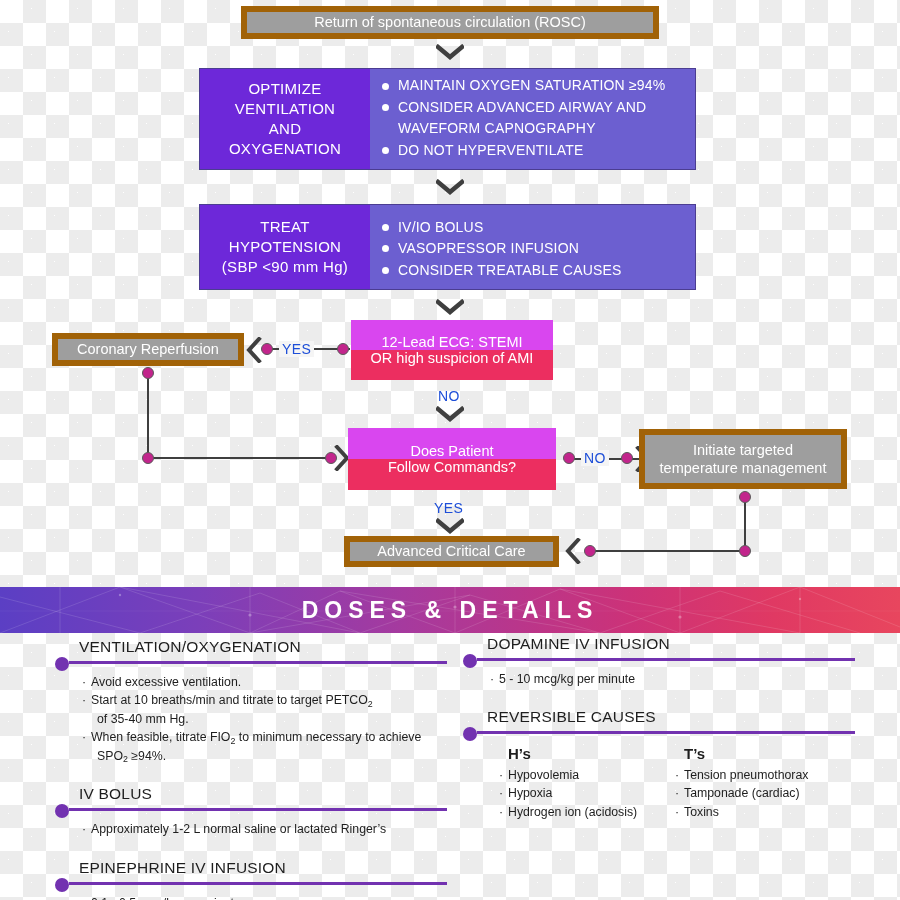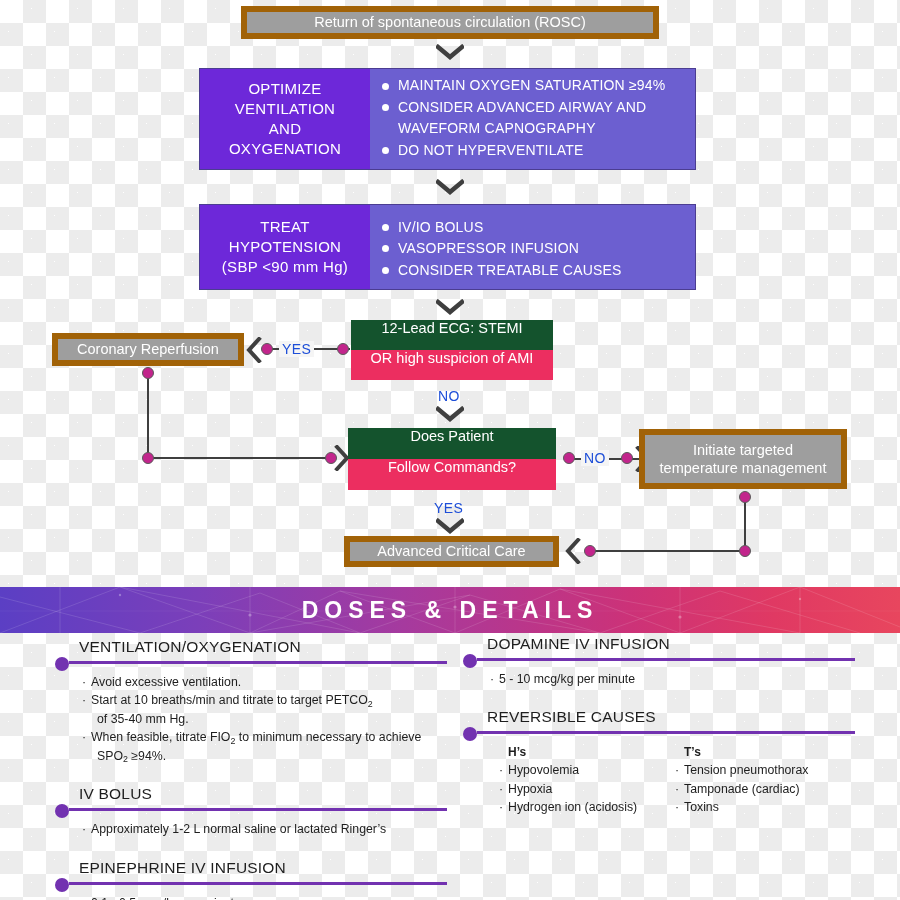--- a/index.html
+++ b/index.html
@@ -60,22 +60,22 @@
   .purple-right li::before {
     content:"";
     position:absolute; left:0; top:.52em;
     width:7px; height:7px; border-radius:50%; background:#ffffff;
   }
   .purple-right li .cont { display:block; padding-left:0; }
 
   
   .pink-box { position:absolute; display:flex; flex-direction:column; }
   .pink-top {
-    background:#14532d; color:#fff; font-size:14.5px;
-    display:flex; align-items:flex-start; justify-content:center; flex:1;
+    background:#d946ef; color:#fff; font-size:14.5px;
+    display:flex; align-items:flex-end; justify-content:center; flex:1;
   }
   .pink-bot {
     background:#ec2e60; color:#fff; font-size:14.5px;
     display:flex; justify-content:center; flex:1;
   }
 
   
   .vline { position:absolute; background:#3f3f3f; width:2px; }
   .hline { position:absolute; background:#3f3f3f; height:2px; }
   .dot {
@@ -122,21 +122,21 @@
     margin-top:4px;
   }
   .det-body .li { position:relative; white-space:nowrap; }
   .det-body .li::before { content:"·"; position:absolute; left:-9px; }
   .det-body .sub { padding-left:6px; white-space:nowrap; }
   sub { font-size:.72em; vertical-align:baseline; position:relative; bottom:-.28em; }
 
   .cause-grid { display:flex; padding-left:36px; margin-top:4px; gap:0; }
   .cause-col { width:176px; }
   .cause-col .ch {
-    font-size:12px; font-weight:bold; color:#1e1e1e; padding-left:9px; line-height:1.5;
+    font-size:15px; font-weight:bold; color:#1e1e1e; padding-left:9px; line-height:1.5;
   }
   .cause-col .li {
     position:relative; font-size:12.3px; color:#1e1e1e; line-height:1.5; padding-left:9px; white-space:nowrap;
   }
   .cause-col .li::before { content:"·"; position:absolute; left:0; }
 </style>
 </head>
 <body>
 
 <div class="stage">

